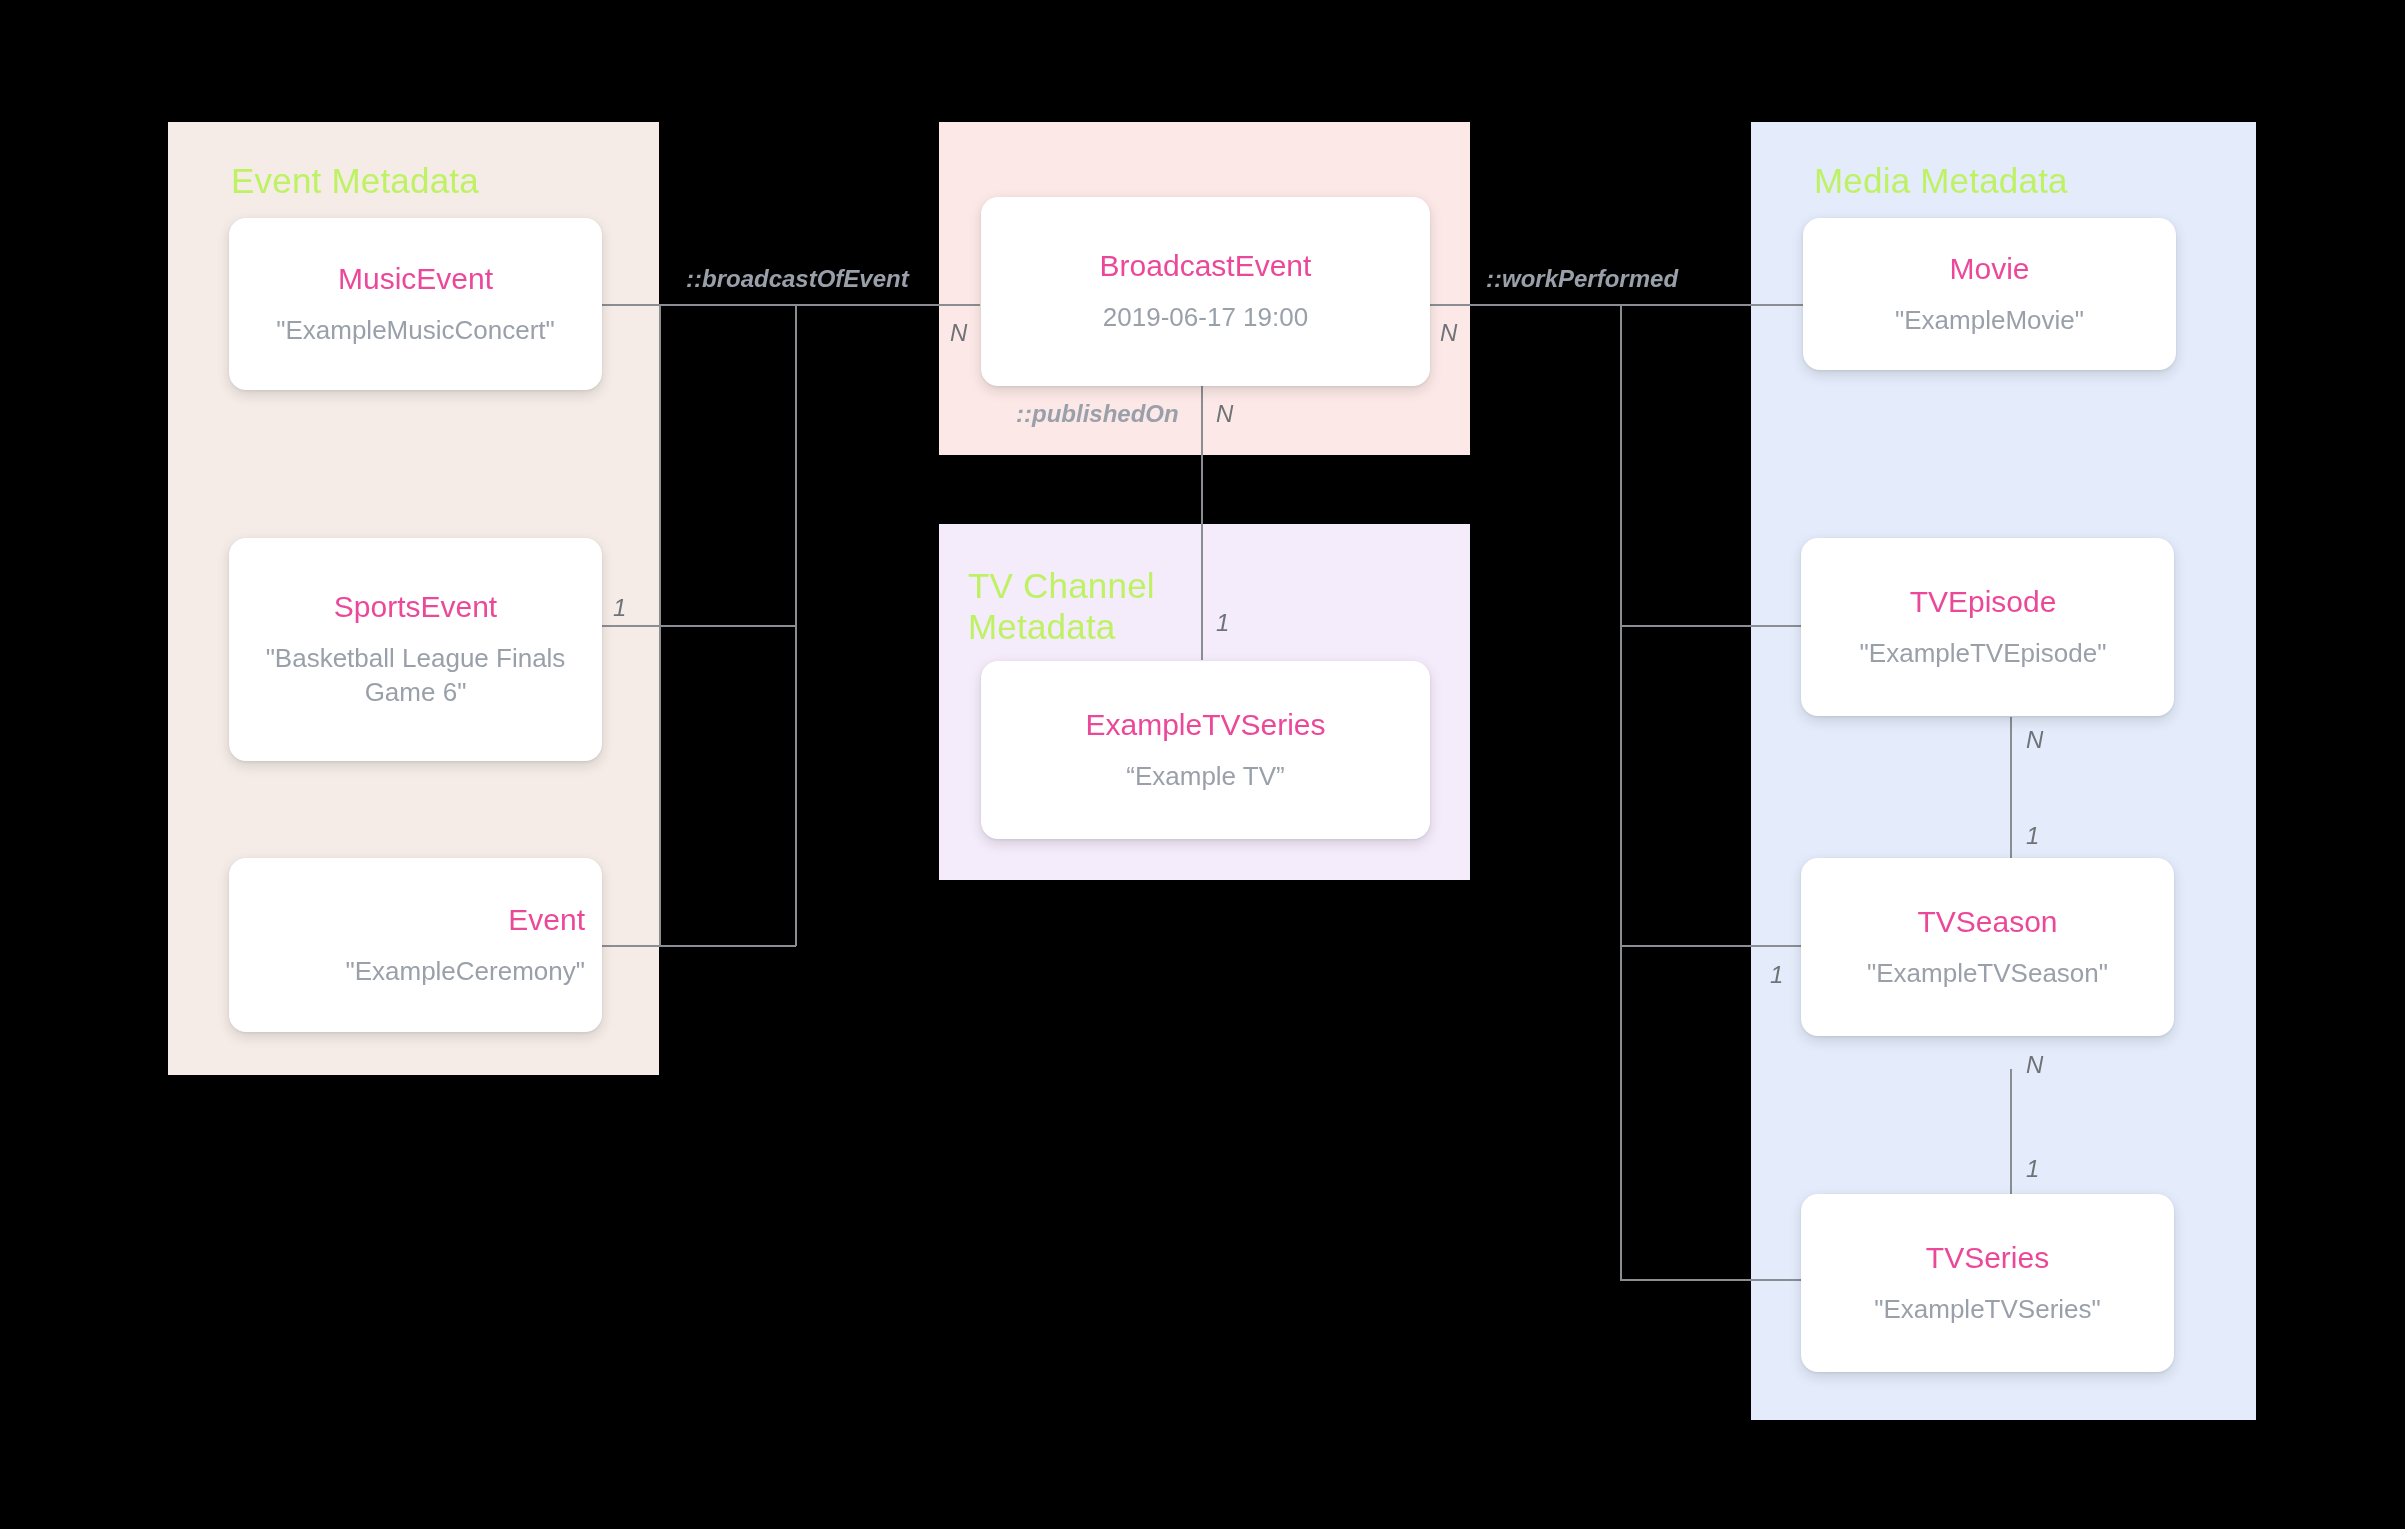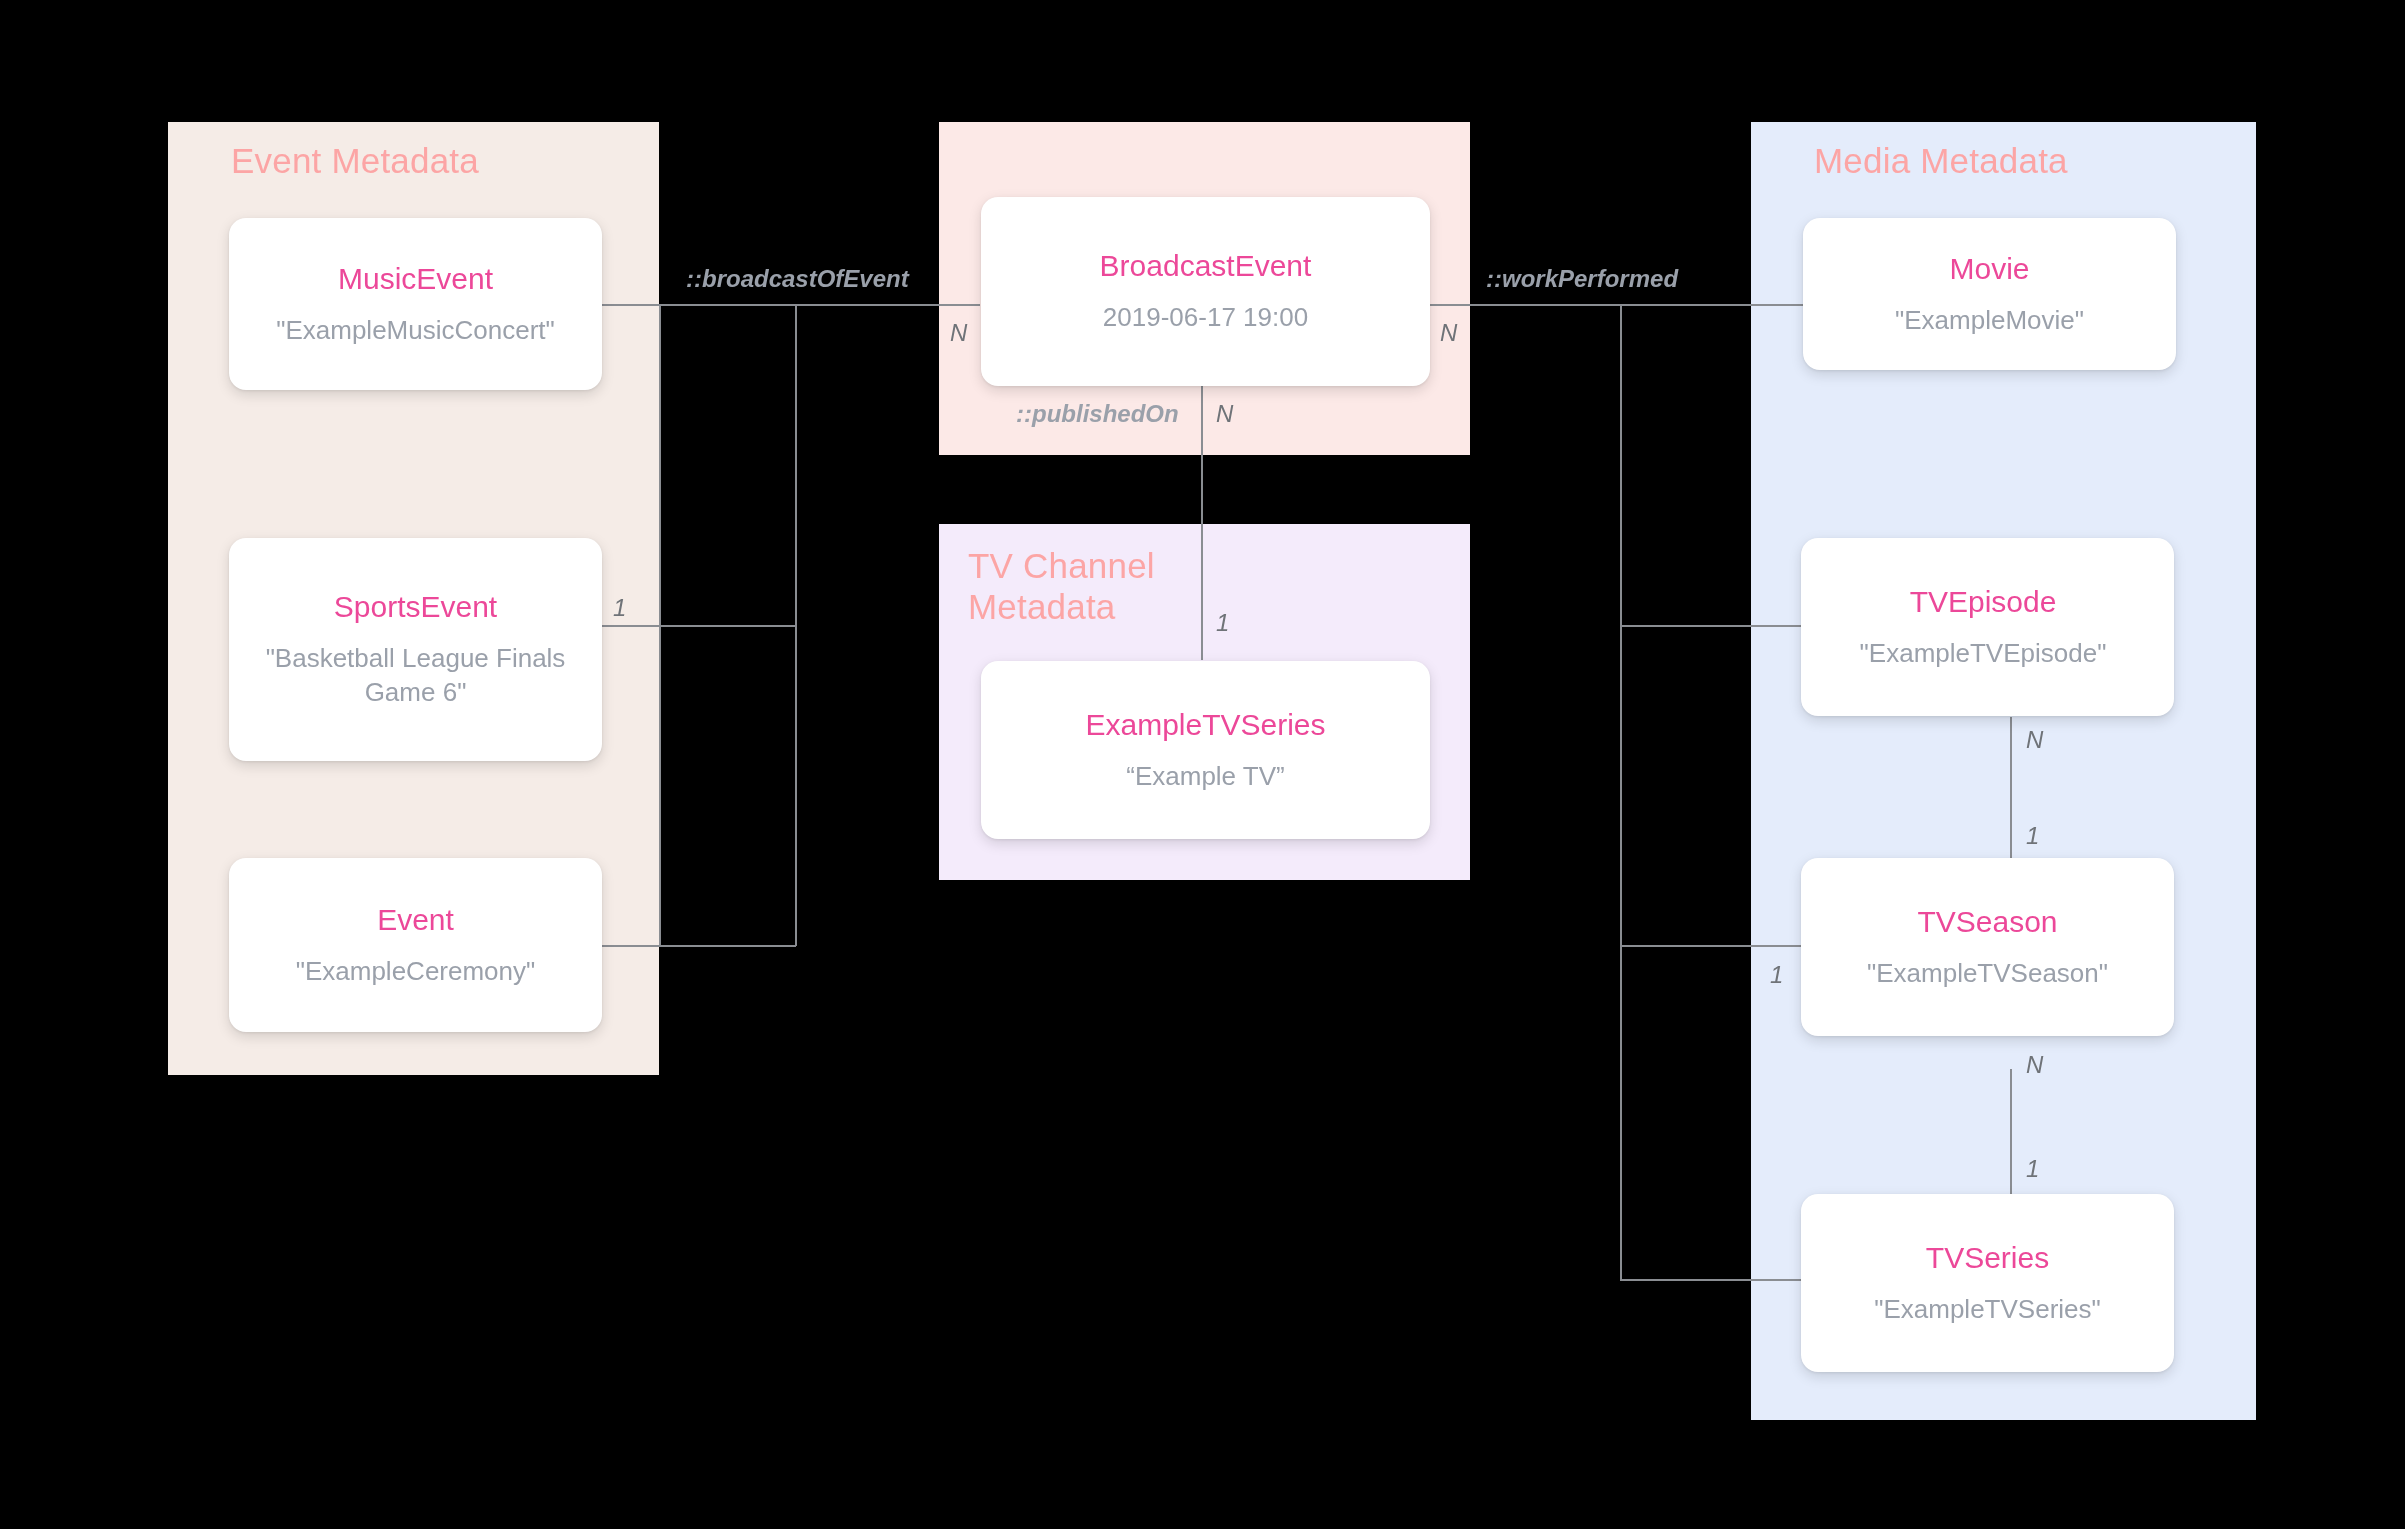--- a/index.html
+++ b/index.html
@@ -16,26 +16,27 @@
     overflow: hidden;
   }
 
   
   .panel {
     position: absolute;
     box-sizing: border-box;
   }
   .panel-title {
     position: absolute;
-    color: #fca5a5;
+    color: #bef264;
     font-size: 35px;
     font-weight: 400;
     line-height: 1.18;
     letter-spacing: 0.2px;
     white-space: pre-line;
+    margin-top: 20px;
   }
 
   
   .card {
     position: absolute;
     box-sizing: border-box;
     background: #ffffff;
     border-radius: 17px;
     box-shadow: 0 4.8px 12.4px rgba(0,0,0,0.13), 0 1px 2.9px rgba(0,0,0,0.08);
     display: flex;
@@ -155,21 +156,21 @@
   <div class="card" style="left:229px; top:218px; width:373px; height:172px;">
     <div class="card-title">MusicEvent</div>
     <div class="card-value">"ExampleMusicConcert"</div>
   </div>
 
   <div class="card" style="left:229px; top:538px; width:373px; height:223px;">
     <div class="card-title">SportsEvent</div>
     <div class="card-value">"Basketball League Finals Game 6"</div>
   </div>
 
-  <div class="card" style="left:229px; top:858px; width:373px; height:174px;">
+  <div class="card" style="left:229px; top:858px; width:373px; height:174px;align-items:flex-end;">
     <div class="card-title">Event</div>
     <div class="card-value">"ExampleCeremony"</div>
   </div>
 
   <div class="card" style="left:981px; top:197px; width:449px; height:189px;">
     <div class="card-title">BroadcastEvent</div>
     <div class="card-value">2019-06-17 19:00</div>
   </div>
 
   <div class="card" style="left:981px; top:661px; width:449px; height:178px;">

